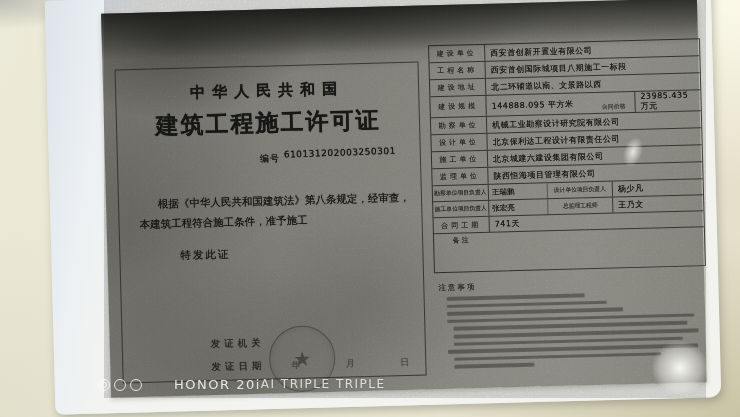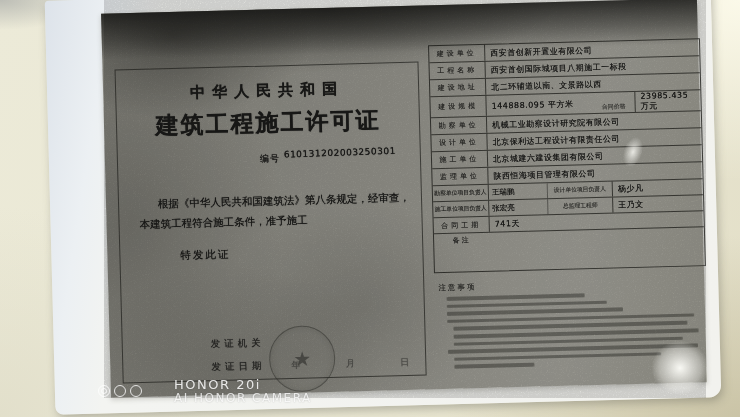--- a/index.html
+++ b/index.html
@@ -87,21 +87,21 @@
      background:radial-gradient(closest-side, rgba(255,255,250,.95), rgba(255,255,250,.35) 55%, transparent 75%);}
   .g2{left:620px;top:130px;width:26px;height:44px;transform:rotate(18deg);
      background:radial-gradient(closest-side, rgba(255,255,250,.8), transparent 70%);}
   
   .watermark{position:absolute;left:98px;top:378px;display:flex;align-items:center;gap:10px;
     color:rgba(255,255,255,.85);text-shadow:0 0 2px rgba(60,60,60,.35);}
   .cam-icons{display:flex;gap:4px;align-items:center;}
   .cam-ring{width:10px;height:10px;border:1.6px solid rgba(255,255,255,.8);border-radius:50%;}
   .cam-ring.double{display:flex;align-items:center;justify-content:center;}
   .cam-ring.double::after{content:"";width:4px;height:4px;border:1.2px solid rgba(255,255,255,.8);border-radius:50%;}
-  .wm-text{display:flex;flex-direction:column;line-height:1.05;margin-left:22px;}
+  .wm-text{display:flex;flex-direction:row;line-height:1.05;margin-left:22px;}
   .wm-line1{font-size:13px;letter-spacing:1.5px;}
   .wm-line2{font-size:12px;letter-spacing:1.5px;opacity:.9;}
 </style>
 </head>
 <body>
 
 <div class="scene">
   <div class="wall"></div>
   <div class="wall-corner-shadow"></div>
 
@@ -219,16 +219,16 @@
   <div class="glare g2"></div>
 
   <div class="watermark">
     <div class="cam-icons">
       <span class="cam-ring double"></span>
       <span class="cam-ring"></span>
       <span class="cam-ring"></span>
     </div>
     <div class="wm-text">
       <span class="wm-line1">HONOR 20i</span>
-      <span class="wm-line2">AI HONOR CAMERA</span>
+      <span class="wm-line2">AI TRIPLE TRIPLE</span>
     </div>
   </div>
 </div>
 
 </body></html>

